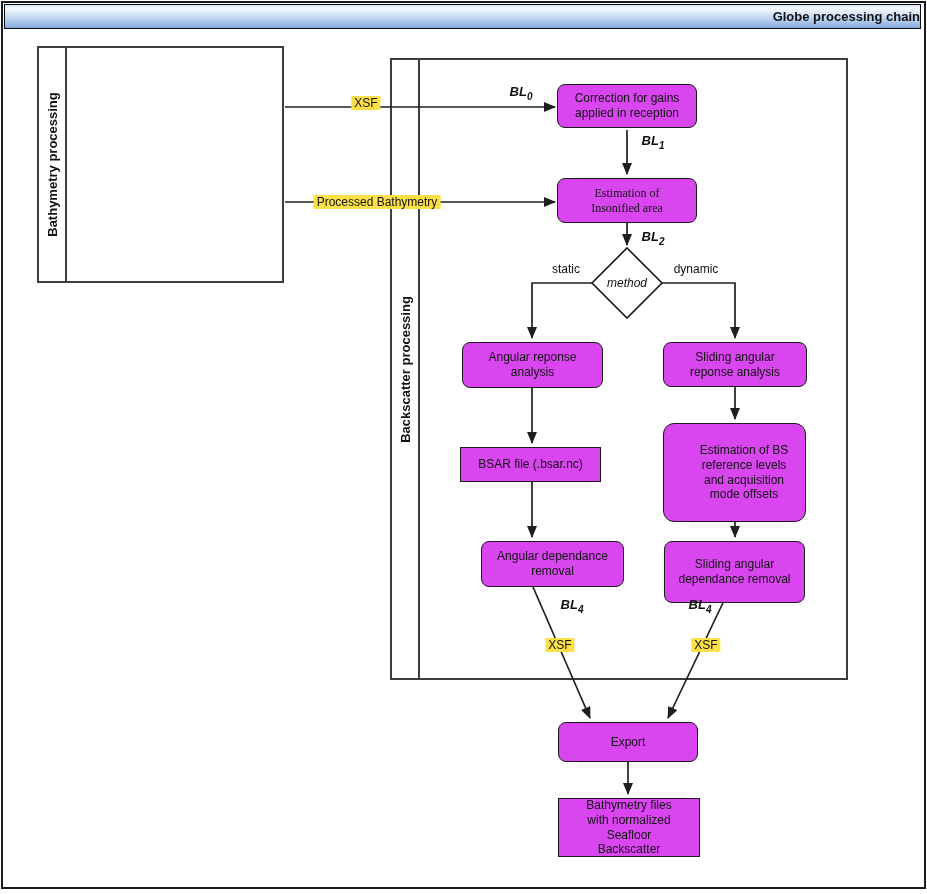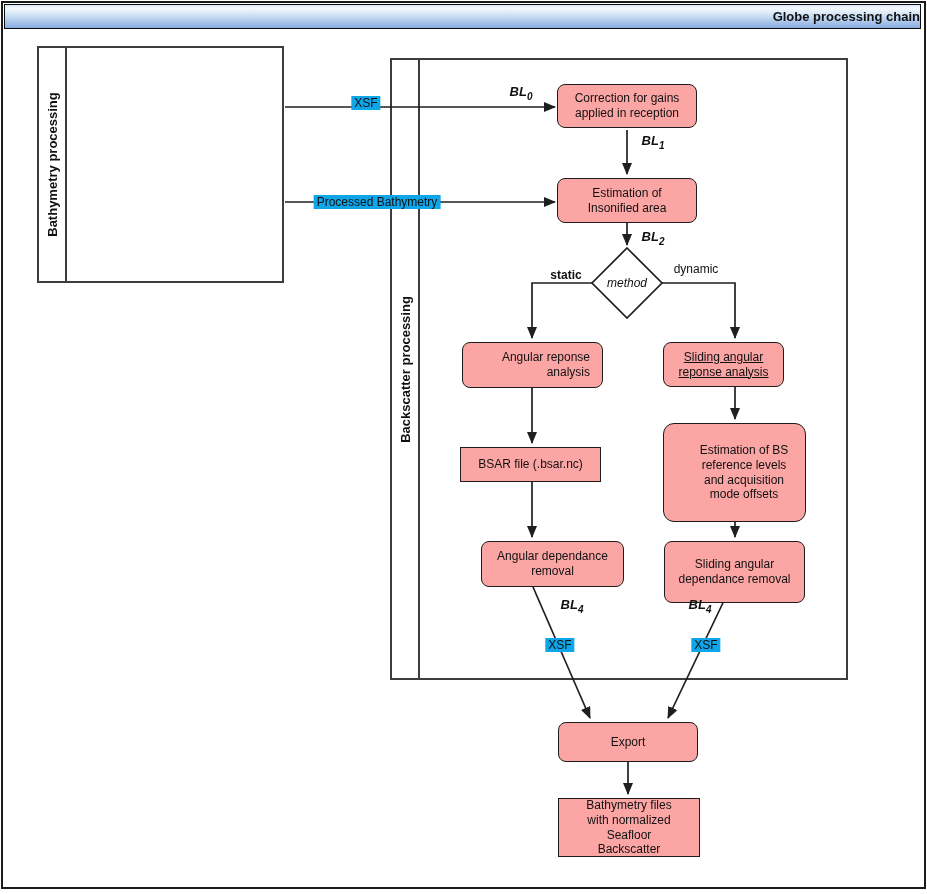--- a/index.html
+++ b/index.html
@@ -30,32 +30,32 @@
     width:28px; border-right:2px solid #3d3d3d; box-sizing:border-box;
     display:flex; align-items:center; justify-content:center;
   }
   .vlabel {
     transform:rotate(-90deg); white-space:nowrap;
     font-size:13px; font-weight:bold; color:#111;
   }
   #edges { position:absolute; left:0; top:0; z-index:2; }
   .node {
     position:absolute; z-index:3; box-sizing:border-box;
-    background:#fca5a5; border:1.6px solid #1c1c1c; border-radius:8px;
+    background:#d946ef; border:1.6px solid #1c1c1c; border-radius:8px;
     display:flex; align-items:center; justify-content:center;
     text-align:center; font-size:12px; line-height:1.22;
     padding:2px 12px; color:#111;
   }
   .node.sharp { border-radius:0; }
   .node.wide-pad { padding:2px 16px; }
   .edge-label {
     position:absolute; z-index:4; transform:translate(-50%,-50%);
     font-size:12px; color:#111; white-space:nowrap;
   }
-  .edge-label.masked { background:#0ea5e9; padding:0 3px; }
+  .edge-label.masked { background:#fde047; padding:0 3px; }
   .bl {
     font-weight:bold; font-style:italic; font-size:13px;
   }
   .bl sub { font-size:10px; font-weight:bold; font-style:italic; }
   .method-label {
     position:absolute; z-index:3; display:flex; align-items:center; justify-content:center;
     font-size:12px; color:#111;font-style:italic;
   }
 </style>
 </head>
@@ -102,41 +102,41 @@
       <path d="M731,586 L668,718" marker-end="url(#arr)"></path>
       <path d="M628,762 L628,794" marker-end="url(#arr)"></path>
       <polygon points="627,248 662,283 627,318 592,283" fill="#ffffff"></polygon>
     </g>
   </svg>
 
   <div class="node" style="left:557px; top:84px; width:140px; height:44px; padding:2px 6px;">
     <span>Correction for gains applied in reception</span>
   </div>
 
-  <div class="node" style="left:557px; top:178px; width:140px; height:45px;">
+  <div class="node" style="left:557px; top:178px; width:140px; height:45px;font-family:Liberation Serif, serif;">
     <span>Estimation of Insonified area</span>
   </div>
 
   <div class="method-label" style="left:592px; top:269px; width:70px; height:28px;">
     <span>method</span>
   </div>
 
-  <div class="node" style="left:462px; top:342px; width:141px; height:46px;text-align:right;">
+  <div class="node" style="left:462px; top:342px; width:141px; height:46px;">
     <span>Angular reponse analysis</span>
   </div>
 
   <div class="node sharp" style="left:460px; top:447px; width:141px; height:35px;">
     <span>BSAR file (.bsar.nc)</span>
   </div>
 
   <div class="node" style="left:461px; top:541px; width:143px; height:46px;margin-left:20px;">
     <span>Angular dependance removal</span>
   </div>
 
-  <div class="node" style="left:663px; top:342px; width:121px; height:45px;text-decoration:underline;">
+  <div class="node" style="left:663px; top:342px; width:144px; height:45px;">
     <span>Sliding angular reponse analysis</span>
   </div>
 
   <div class="node" style="left:663px; top:423px; width:143px; height:99px; border-radius:11px;padding-left:31px;">
     <span>Estimation of BS reference levels and acquisition mode offsets</span>
   </div>
 
   <div class="node" style="left:664px; top:541px; width:141px; height:62px; padding:2px 8px;">
     <span>Sliding angular dependance removal</span>
   </div>
@@ -152,21 +152,21 @@
   <span class="edge-label masked" style="left:366px; top:103px;">XSF</span>
 
   <span class="edge-label masked" style="left:377px; top:202px;">Processed Bathymetry</span>
 
   <span class="edge-label bl" style="left:521px; top:93px;"><span>BL</span><sub>0</sub></span>
 
   <span class="edge-label bl" style="left:653px; top:142px;"><span>BL</span><sub>1</sub></span>
 
   <span class="edge-label bl" style="left:653px; top:238px;"><span>BL</span><sub>2</sub></span>
 
-  <span class="edge-label" style="left:566px; top:275px;font-weight:bold;">static</span>
+  <span class="edge-label" style="left:566px; top:269px;">static</span>
 
   <span class="edge-label" style="left:696px; top:269px;">dynamic</span>
 
   <span class="edge-label bl" style="left:572px; top:606px;"><span>BL</span><sub>4</sub></span>
 
   <span class="edge-label bl" style="left:700px; top:606px;"><span>BL</span><sub>4</sub></span>
 
   <span class="edge-label masked" style="left:560px; top:645px;">XSF</span>
 
   <span class="edge-label masked" style="left:706px; top:645px;">XSF</span>

